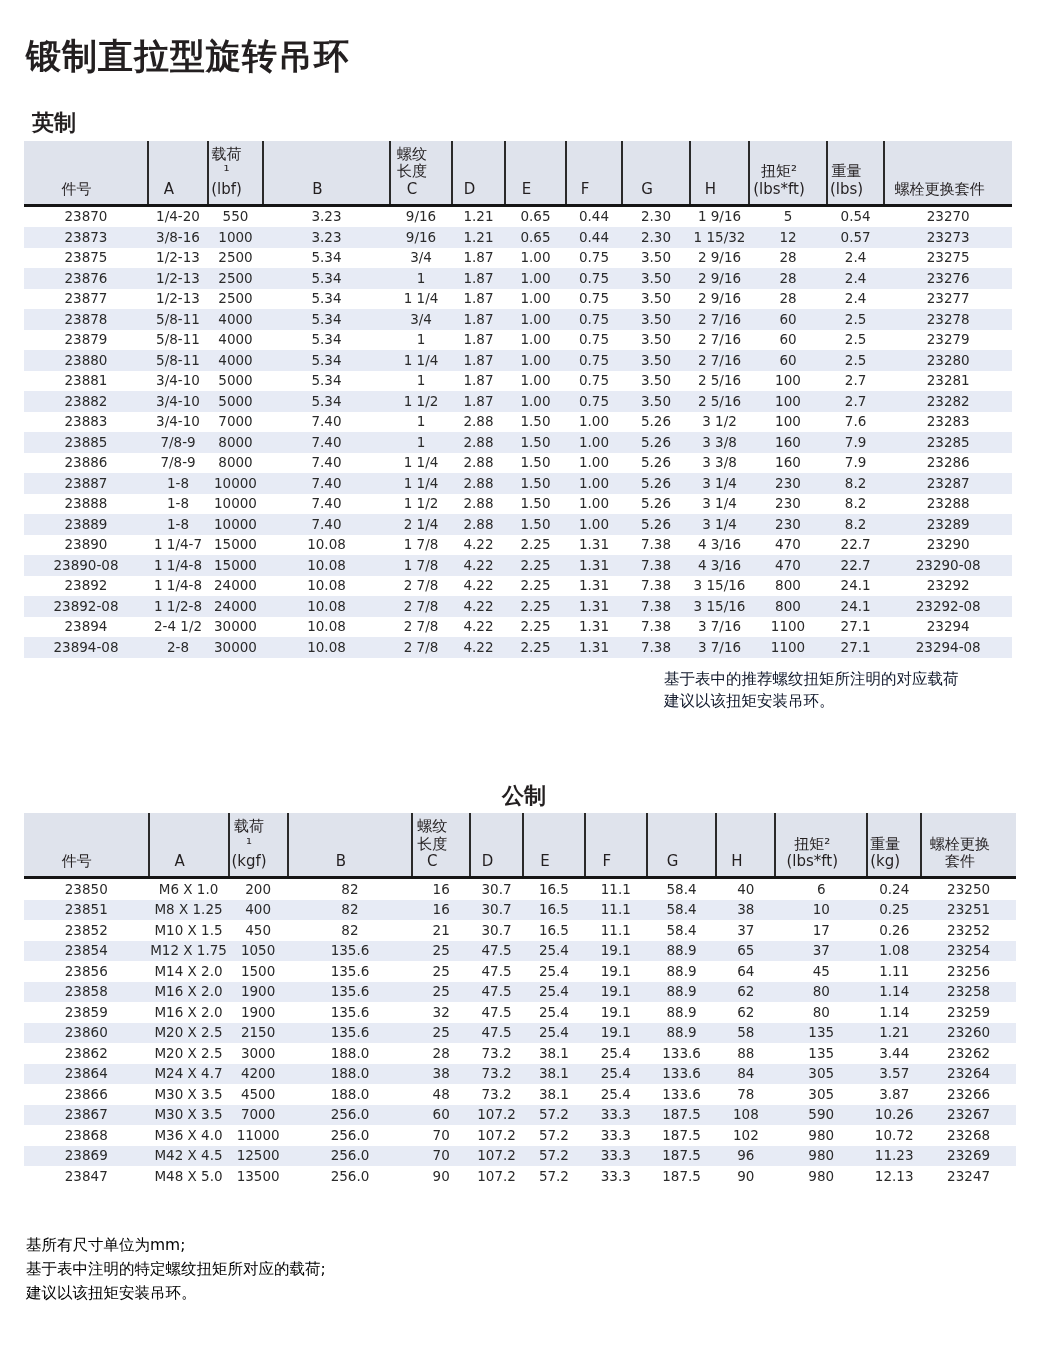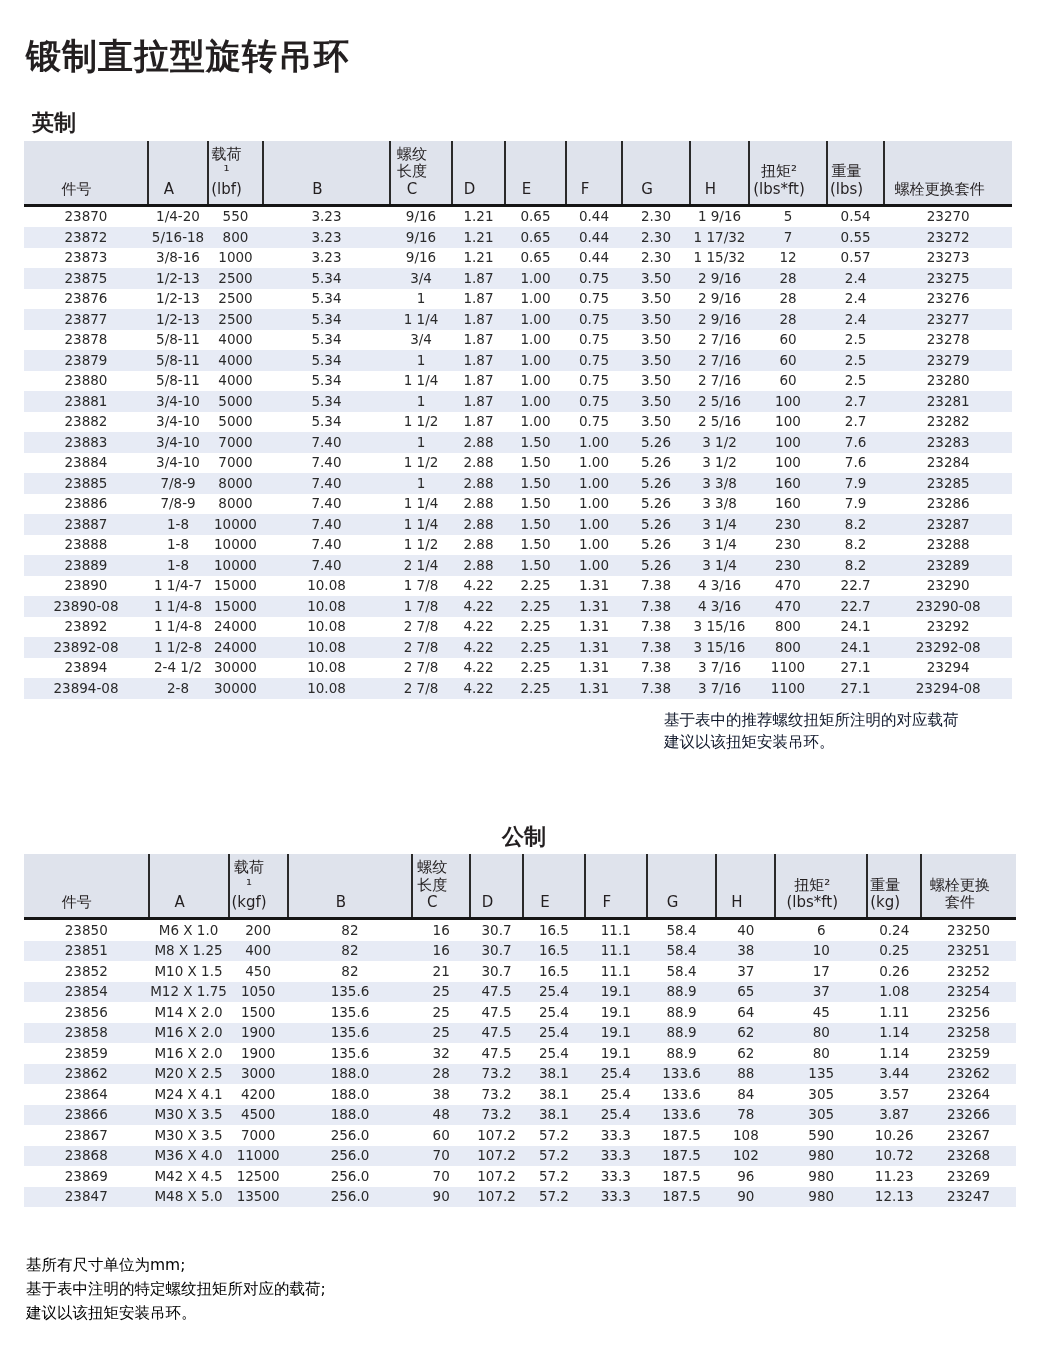--- a/index.html
+++ b/index.html
@@ -128,35 +128,20 @@
             <td>1.21</td>
             <td>0.65</td>
             <td>0.44</td>
             <td>2.30</td>
             <td>1 9/16</td>
             <td>5</td>
             <td>0.54</td>
             <td>23270</td>
           </tr>
           <tr>
-            <td>23872</td>
-            <td>5/16-18</td>
-            <td>800</td>
-            <td>3.23</td>
-            <td>9/16</td>
-            <td>1.21</td>
-            <td>0.65</td>
-            <td>0.44</td>
-            <td>2.30</td>
-            <td>1 17/32</td>
-            <td>7</td>
-            <td>0.55</td>
-            <td>23272</td>
-          </tr>
-          <tr>
             <td>23873</td>
             <td>3/8-16</td>
             <td>1000</td>
             <td>3.23</td>
             <td>9/16</td>
             <td>1.21</td>
             <td>0.65</td>
             <td>0.44</td>
             <td>2.30</td>
             <td>1 15/32</td>
@@ -291,35 +276,20 @@
             <td>7.40</td>
             <td>1</td>
             <td>2.88</td>
             <td>1.50</td>
             <td>1.00</td>
             <td>5.26</td>
             <td>3 1/2</td>
             <td>100</td>
             <td>7.6</td>
             <td>23283</td>
-          </tr>
-          <tr>
-            <td>23884</td>
-            <td>3/4-10</td>
-            <td>7000</td>
-            <td>7.40</td>
-            <td>1 1/2</td>
-            <td>2.88</td>
-            <td>1.50</td>
-            <td>1.00</td>
-            <td>5.26</td>
-            <td>3 1/2</td>
-            <td>100</td>
-            <td>7.6</td>
-            <td>23284</td>
           </tr>
           <tr>
             <td>23885</td>
             <td>7/8-9</td>
             <td>8000</td>
             <td>7.40</td>
             <td>1</td>
             <td>2.88</td>
             <td>1.50</td>
             <td>1.00</td>
@@ -627,37 +597,52 @@
             <td>47.5</td>
             <td>25.4</td>
             <td>19.1</td>
             <td>88.9</td>
             <td>62</td>
             <td>80</td>
             <td>1.14</td>
             <td>23259</td>
           </tr>
           <tr>
+            <td>23860</td>
+            <td>M20 X 2.5</td>
+            <td>2150</td>
+            <td>135.6</td>
+            <td>25</td>
+            <td>47.5</td>
+            <td>25.4</td>
+            <td>19.1</td>
+            <td>88.9</td>
+            <td>58</td>
+            <td>135</td>
+            <td>1.21</td>
+            <td>23260</td>
+          </tr>
+          <tr>
             <td>23862</td>
             <td>M20 X 2.5</td>
             <td>3000</td>
             <td>188.0</td>
             <td>28</td>
             <td>73.2</td>
             <td>38.1</td>
             <td>25.4</td>
             <td>133.6</td>
             <td>88</td>
             <td>135</td>
             <td>3.44</td>
             <td>23262</td>
           </tr>
           <tr>
             <td>23864</td>
-            <td>M24 X 4.1</td>
+            <td>M24 X 4.7</td>
             <td>4200</td>
             <td>188.0</td>
             <td>38</td>
             <td>73.2</td>
             <td>38.1</td>
             <td>25.4</td>
             <td>133.6</td>
             <td>84</td>
             <td>305</td>
             <td>3.57</td>

